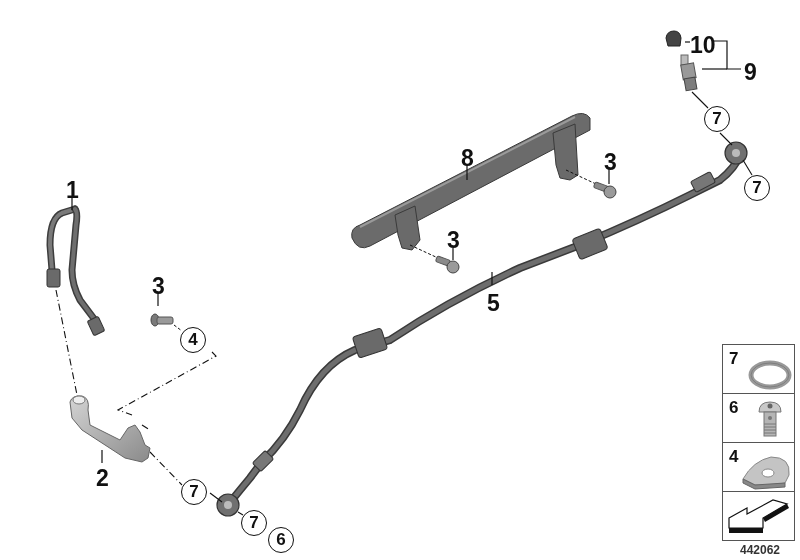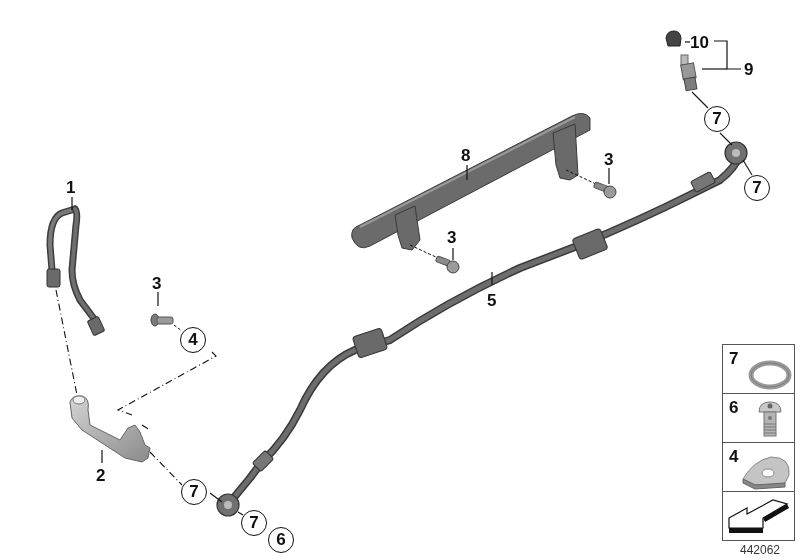--- a/index.html
+++ b/index.html
@@ -1,29 +1,29 @@
 <!DOCTYPE html>
 <html><head>
 <meta charset="utf-8">
 <style>
   html, body { margin: 0; padding: 0; background: #ffffff; }
   body { width: 800px; height: 560px; position: relative; overflow: hidden;
          font-family: "Liberation Sans", "DejaVu Sans", sans-serif; }
   #diagram { position: absolute; left: 0; top: 0; width: 800px; height: 560px; }
-  .num { position: absolute; font-weight: bold; font-size: 17px; color: #111; line-height: 1; }
+  .num { position: absolute; font-weight: bold; font-size: 23px; color: #111; line-height: 1; }
   .circ { position: absolute; width: 26px; height: 26px; border: 1.6px solid #111; border-radius: 50%;
           background: #fff; font-weight: bold; font-size: 17px; color: #111;
           display: flex; align-items: center; justify-content: center; box-sizing: border-box; }
   .legend { position: absolute; left: 722px; top: 344px; width: 73px; height: 197px;
             border: 1px solid #555; box-sizing: border-box; background: #fff; }
   .legend-cell { position: relative; height: 49px; border-bottom: 1px solid #555; box-sizing: border-box; }
   .legend-cell:last-child { border-bottom: none; }
   .legend-num { position: absolute; left: 6px; top: 4px; font-weight: bold; font-size: 17px; color: #111; }
   .legend-cell svg { position: absolute; left: 0; top: 0; }
-  .docid { position: absolute; left: 740px; top: 543px; font-size: 12px; color: #333; }
+  .docid { position: absolute; left: 740px; top: 543px; font-size: 12px; color: #333; font-weight: bold; }
 </style>
 </head>
 <body>
 
 <div id="diagram">
 <svg width="800" height="560" viewBox="0 0 800 560">
   <defs>
     <linearGradient id="tube" x1="0" y1="0" x2="0" y2="1">
       <stop offset="0" stop-color="#8a8a8a"></stop>
       <stop offset="0.5" stop-color="#5e5e5e"></stop>

